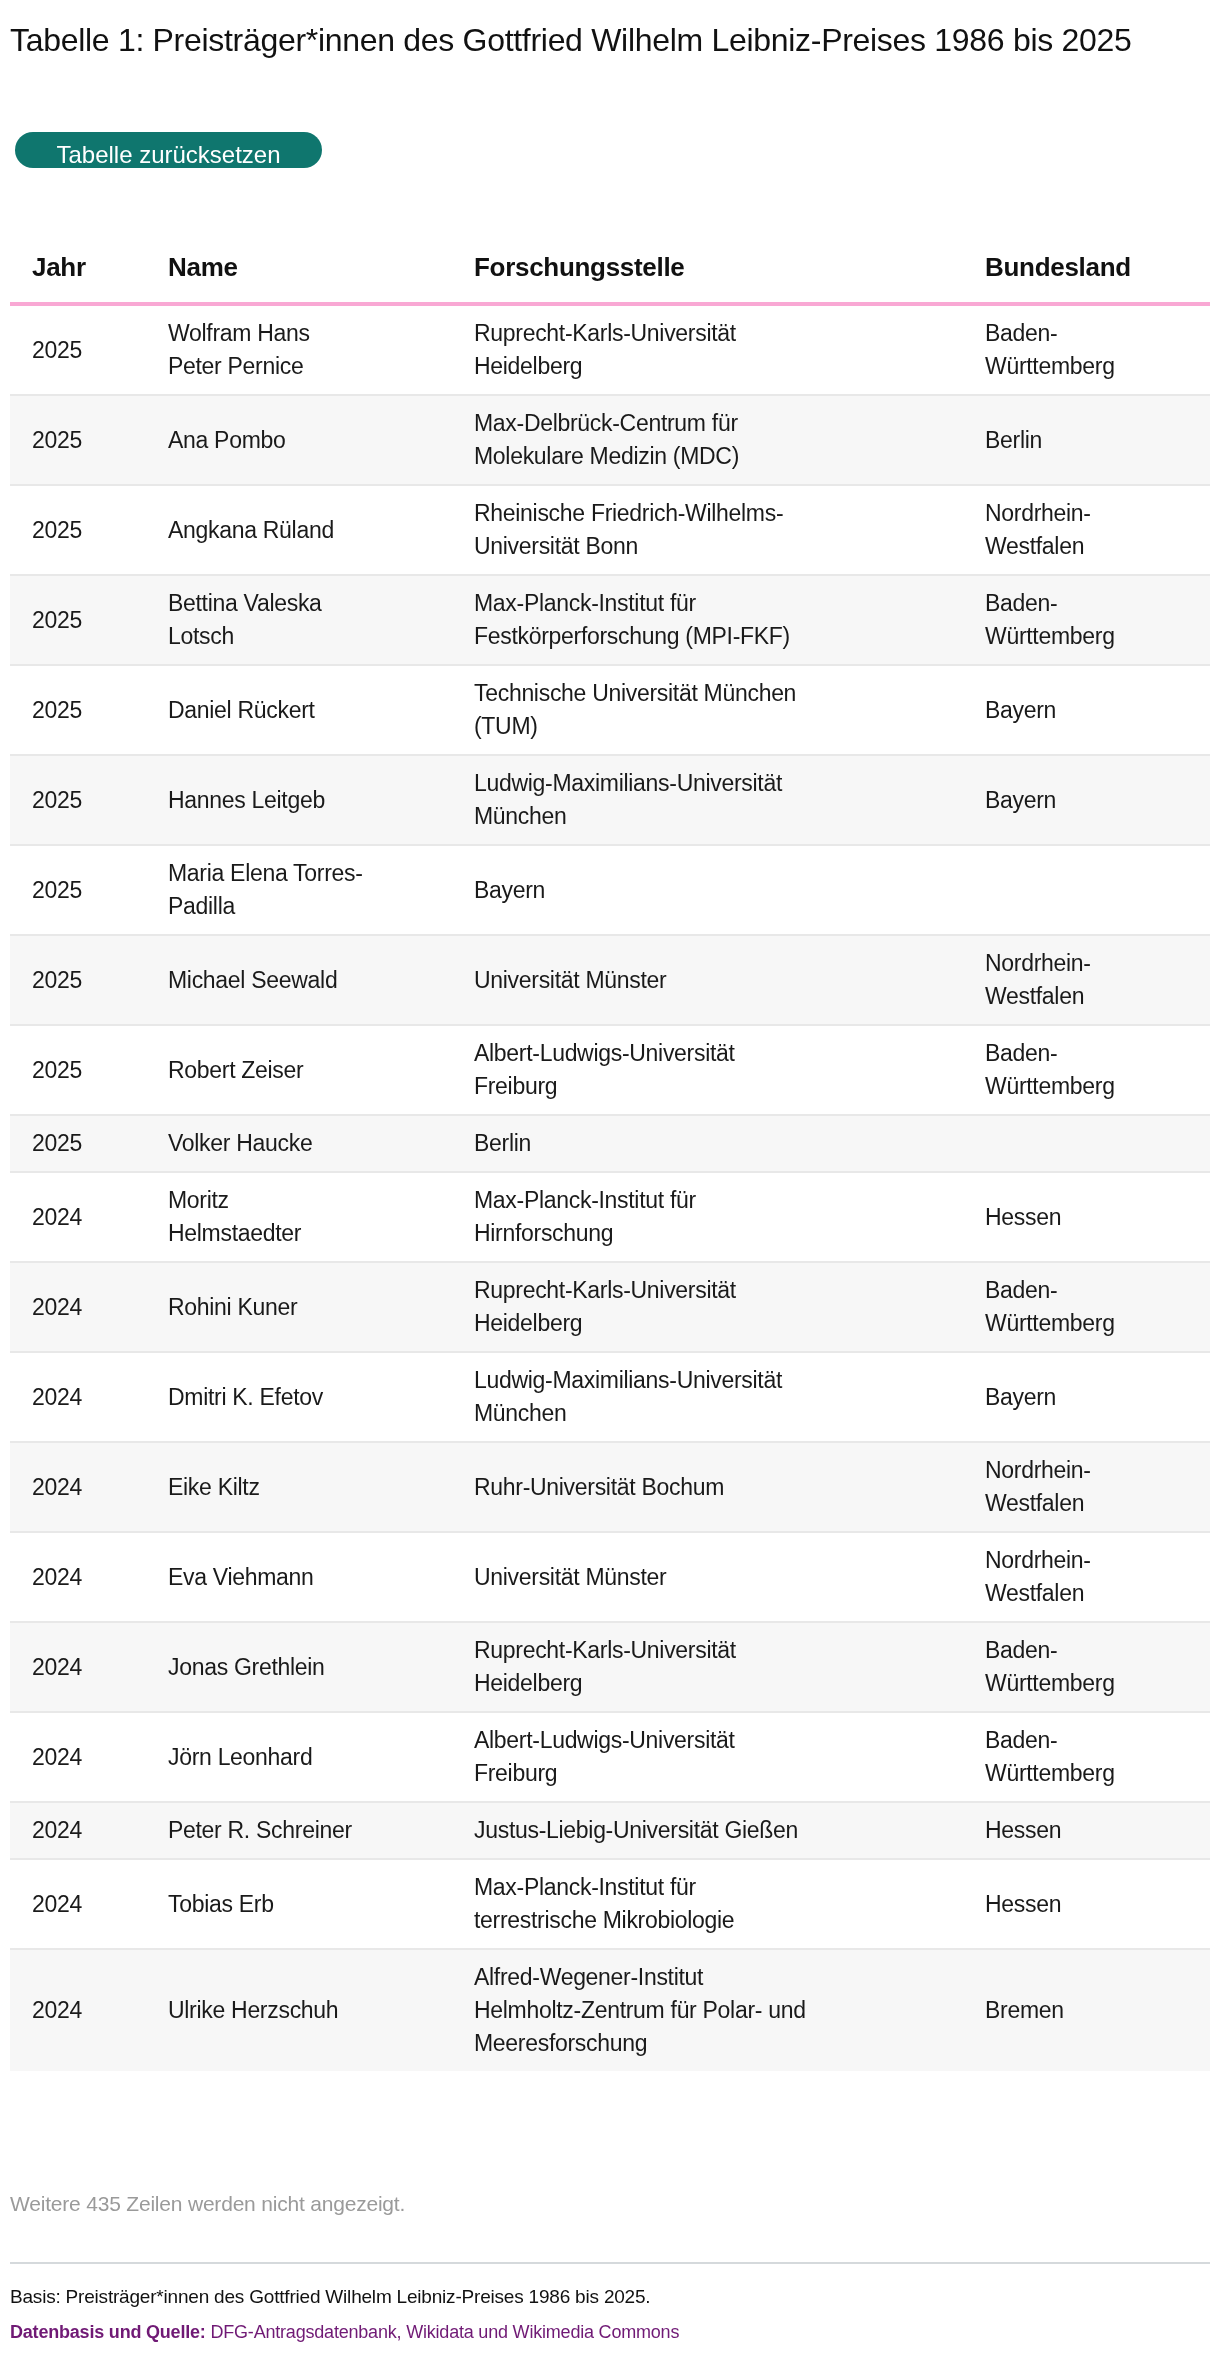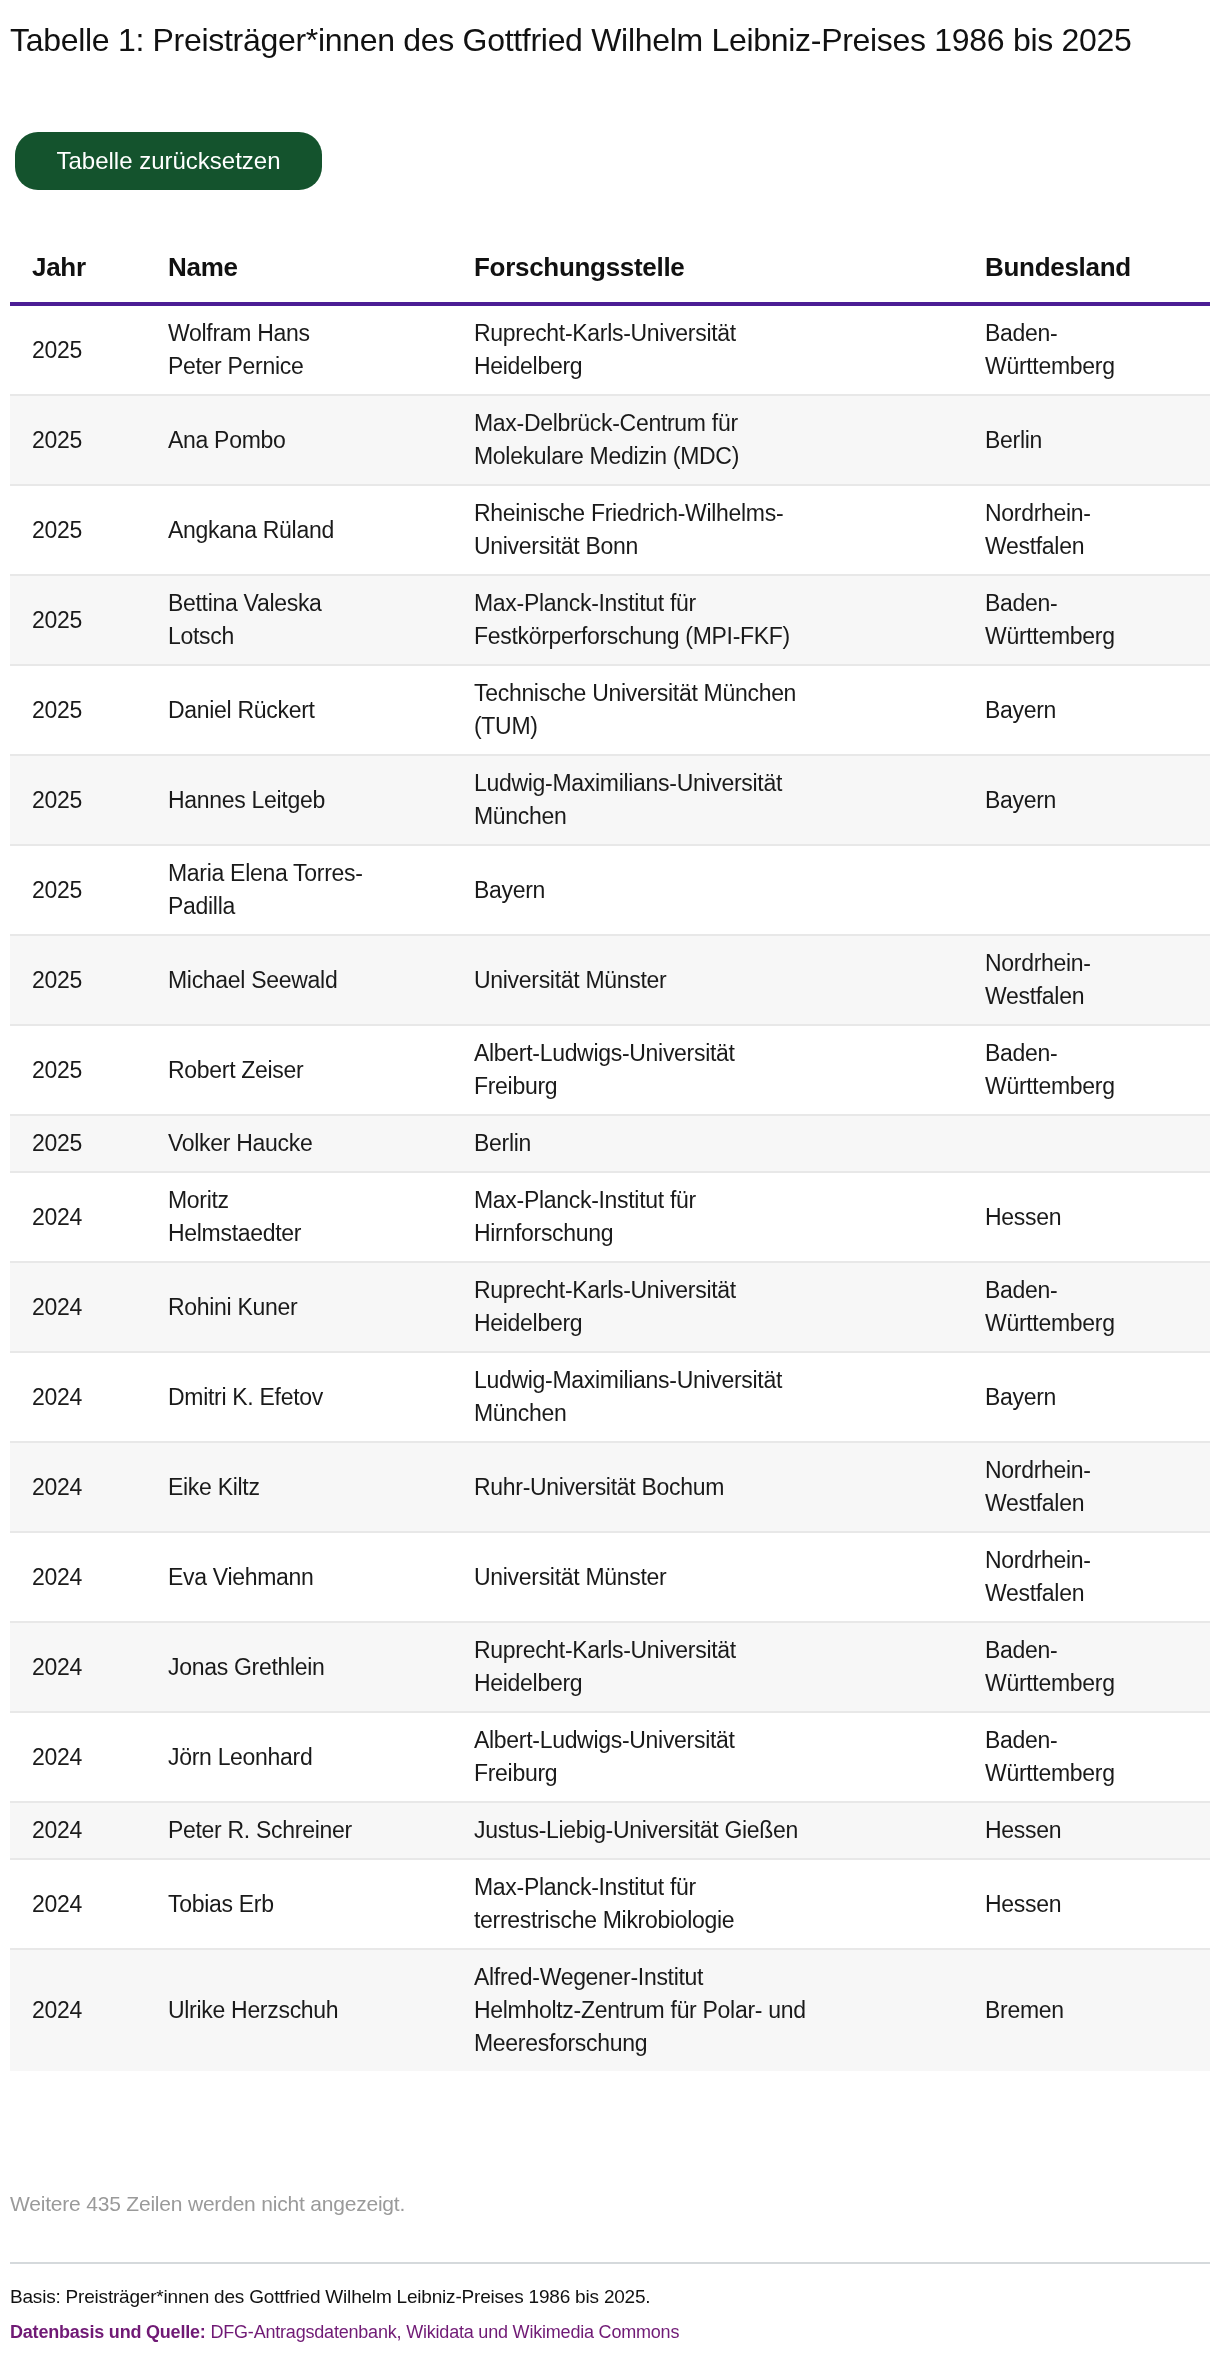--- a/index.html
+++ b/index.html
@@ -5,32 +5,32 @@
   * { box-sizing: border-box; margin: 0; padding: 0; }
   html, body { width: 1220px; height: 2358px; background: #ffffff; overflow: hidden; }
   body { font-family: "Liberation Sans", "DejaVu Sans", sans-serif; color: #111111; position: relative; }
 
   .title {
     position: absolute; left: 10px; top: 14px; width: 1200px;
     font-size: 32px; line-height: 52px; font-weight: 500; color: #111;
     letter-spacing: -0.3px;
   }
   .reset-btn {
-    position: absolute; left: 15px; top: 132px; height: 58px; width: 307px;
-    background: #14532d; color: #ffffff; border: none; border-radius: 23px;
+    position: absolute; left: 15px; top: 132px; height: 36px; width: 307px;
+    background: #0f766e; color: #ffffff; border: none; border-radius: 23px;
     font-family: "Liberation Sans", sans-serif; font-size: 24px; line-height: 46px;
     text-align: center; cursor: pointer; padding: 0;
   }
 
   .table {
     position: absolute; left: 10px; top: 232px; width: 1200px;
   }
   .thead {
     display: flex; height: 74px; align-items: center;
-    border-bottom: 4px solid #4c1d95;
+    border-bottom: 4px solid #f9a8d4;
   }
   .th {
     font-size: 26px; font-weight: 700; color: #111; padding-left: 22px;
     letter-spacing: -0.3px;
   }
   .c1 { width: 136px; flex: none; }
   .c2 { width: 306px; flex: none; }
   .c3 { width: 511px; flex: none; }
   .c4 { width: 247px; flex: none; }
 

